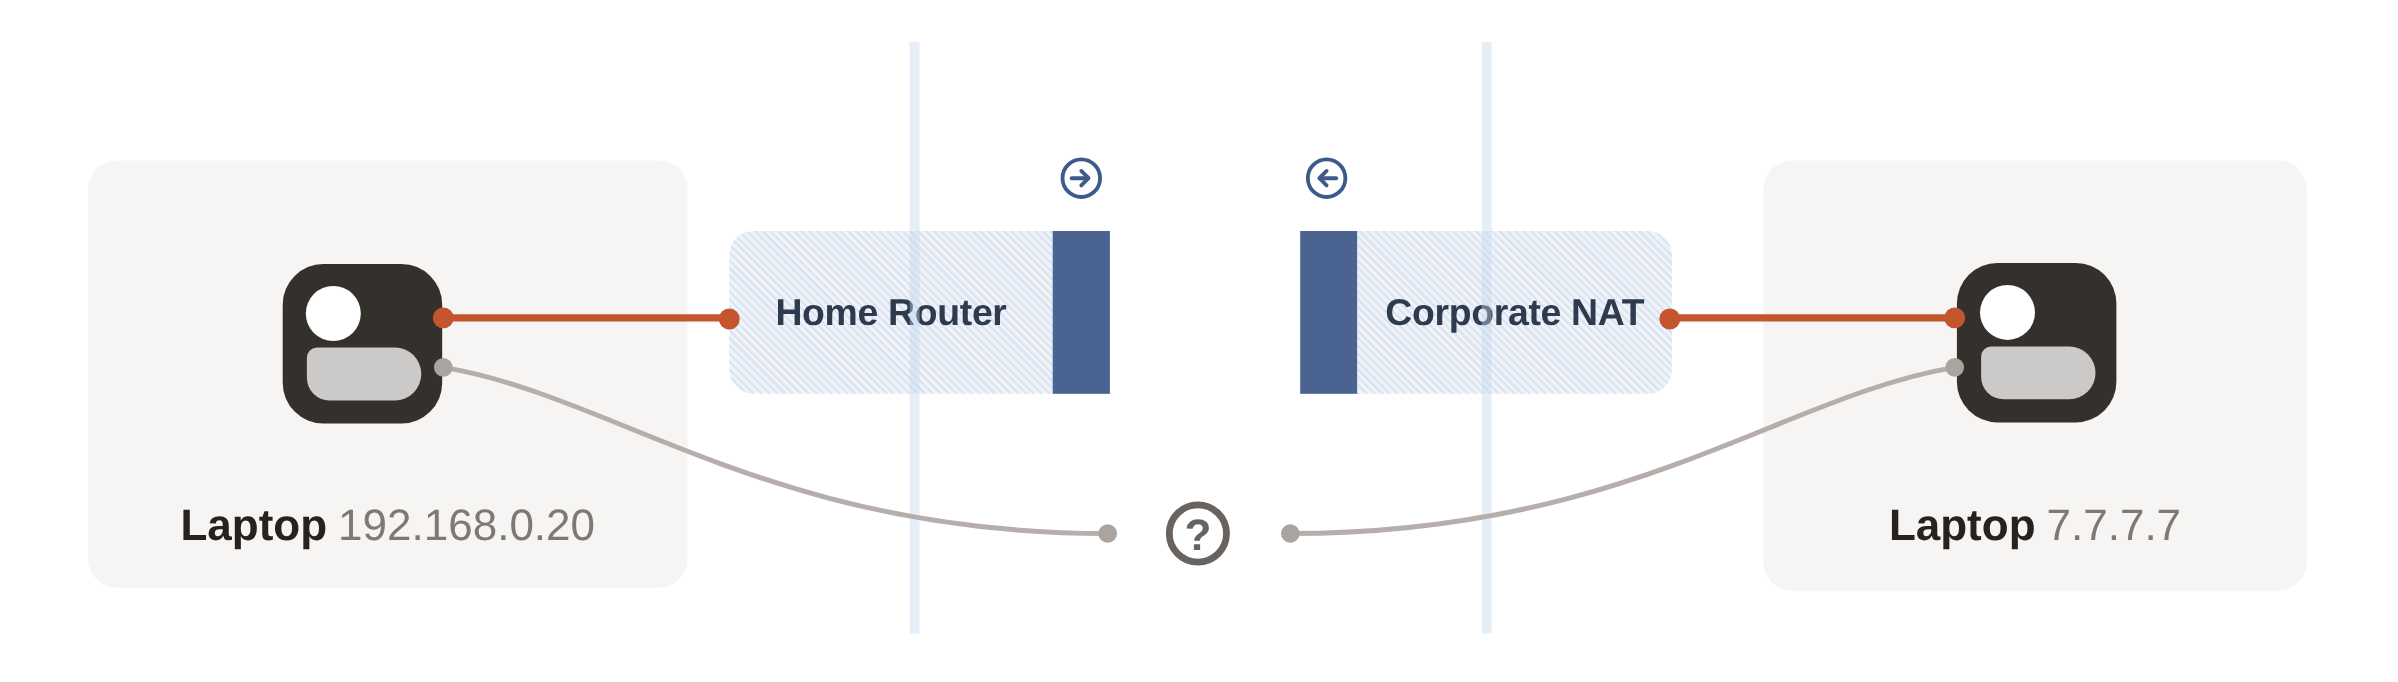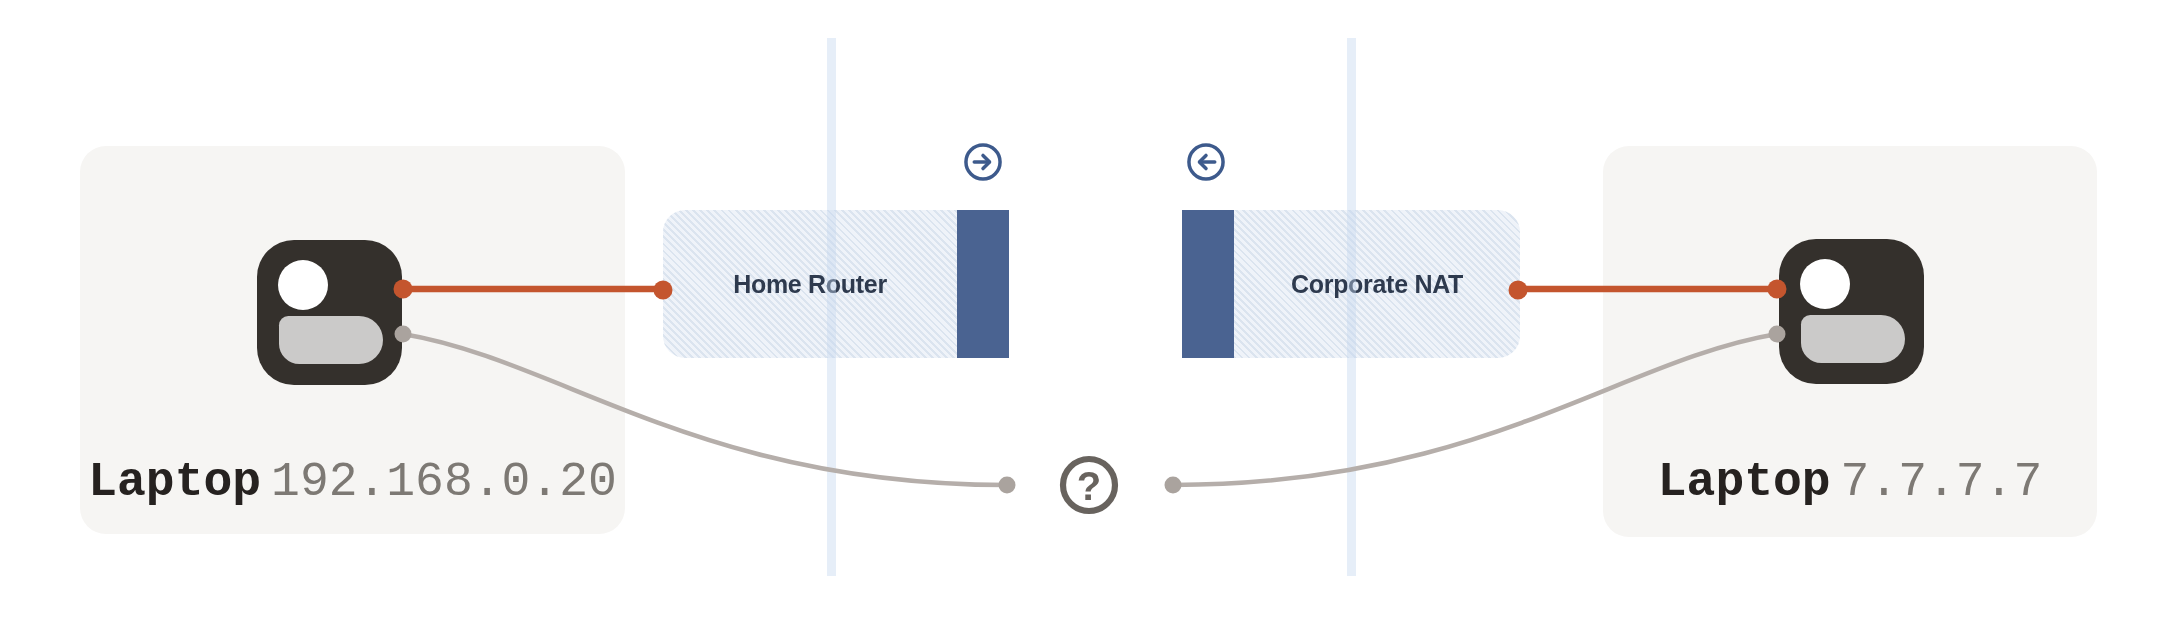--- a/index.html
+++ b/index.html
@@ -20,24 +20,23 @@
     z-index: 1;
   }
   .card-laptop { left: 80px;  top: 146px; width: 545px; height: 388px; }
   .card-server { left: 1603px; top: 146px; width: 494px; height: 391px; }
 
   .node-label {
     position: absolute;
     left: 0; right: 0;
     top: 310px;
     text-align: center;
-    font-size: 48px;
+    font-size: 40px;
     line-height: 1.1;
     white-space: nowrap;
-    font-family: Liberation Mono, monospace;
   }
   .node-name { font-weight: 700; color: #262220; }
   .node-ip   { font-weight: 400; color: #7d7974; margin-left: 10px; }
 
   
   .device-icon {
     position: absolute;
     width: 145px; height: 145px;
     background: #34302c;
     border-radius: 37px;
@@ -71,21 +70,21 @@
   .nat-stripes {
     flex: 1;
     background: repeating-linear-gradient(45deg,
       #dbe4ef 0px, #dbe4ef 2px, #eff3f9 2px, #eff3f9 5px);
     display: flex;
     align-items: center;
     justify-content: center;
   }
   .nat-bar { width: 52px; background: #4a6391; }
   .nat-label {
-    font-size: 25px;
+    font-size: 34px;
     font-weight: 700;
     color: #2e3a4e;
     letter-spacing: -0.3px;
     white-space: nowrap;
   }
   .nat-home { left: 663px; width: 346px; }
   .nat-home .nat-stripes { border-radius: 22px 0 0 22px; }
   .nat-corp { left: 1182px; width: 338px; }
   .nat-corp .nat-stripes { border-radius: 0 22px 22px 0; }
 

